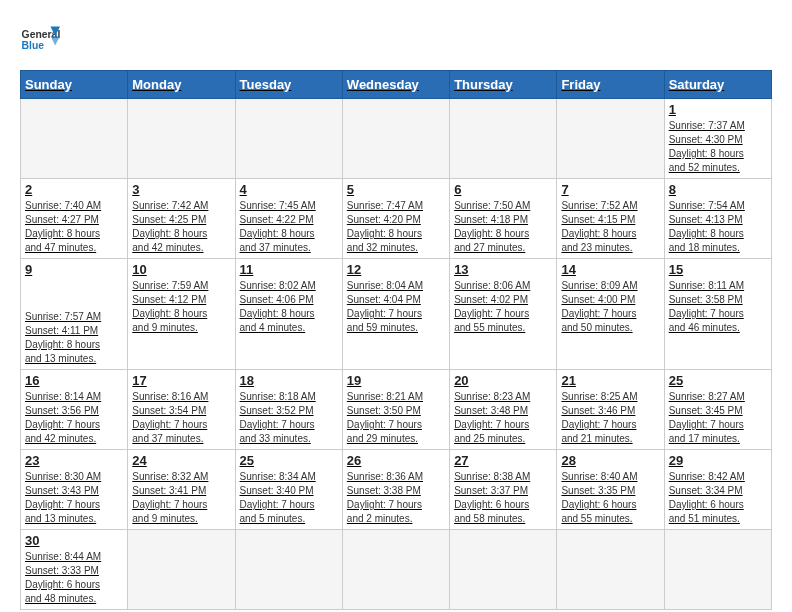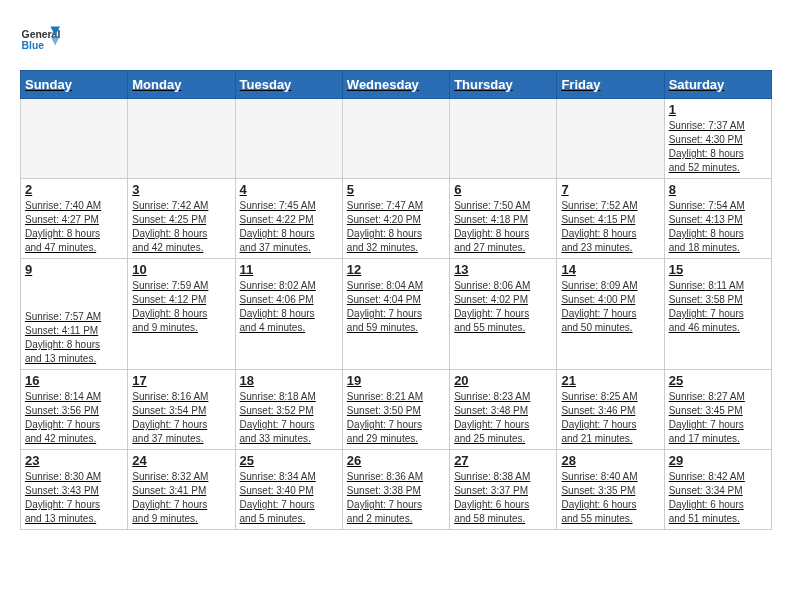--- a/index.html
+++ b/index.html
@@ -325,14 +325,29 @@
 and 55 minutes.</div>
         </td>
         <td>
           <span class="day-number">29</span>
           <div class="day-info" style="white-space: pre-line;">Sunrise: 8:42 AM
 Sunset: 3:34 PM
 Daylight: 6 hours
 and 51 minutes.</div>
         </td>
       </tr>
+      <tr class="last-row">
+        <td>
+          <span class="day-number">30</span>
+          <div class="day-info" style="white-space: pre-line;">Sunrise: 8:44 AM
+Sunset: 3:33 PM
+Daylight: 6 hours
+and 48 minutes.</div>
+        </td>
+        <td class="empty"></td>
+        <td class="empty"></td>
+        <td class="empty"></td>
+        <td class="empty"></td>
+        <td class="empty"></td>
+        <td class="empty"></td>
+      </tr>
     </tbody>
 </table>
 
 </body></html>

